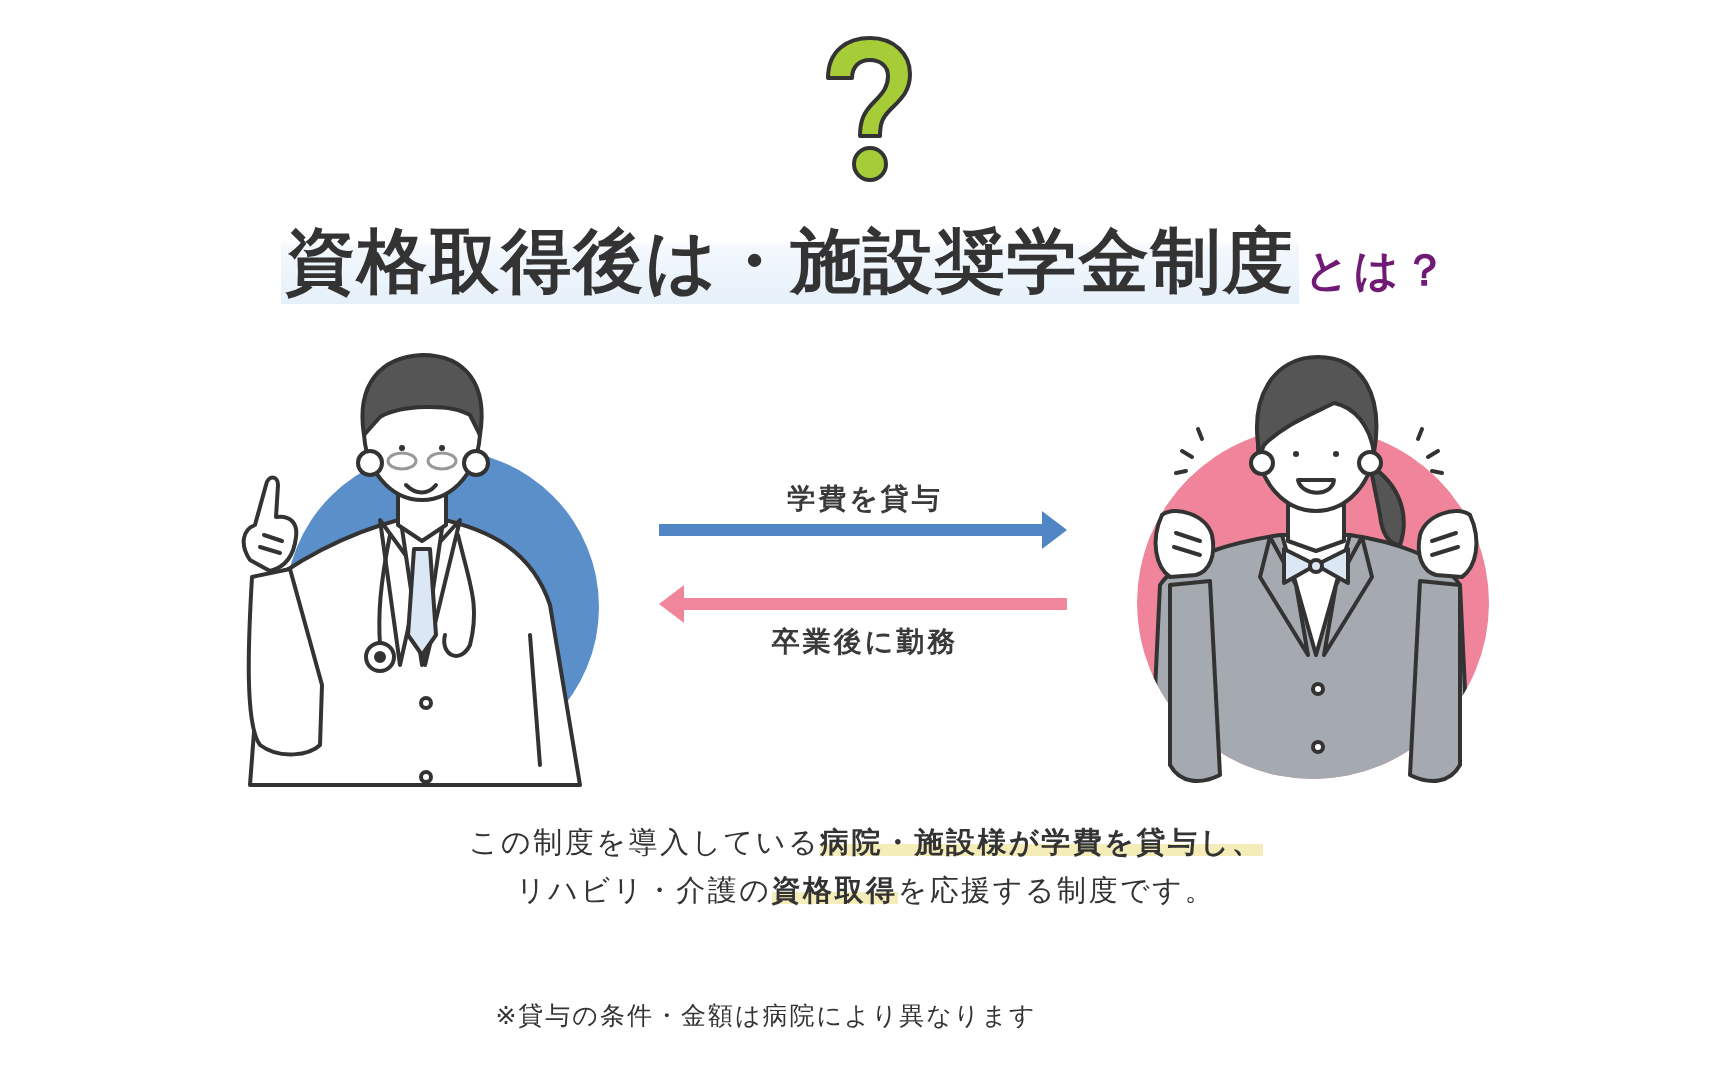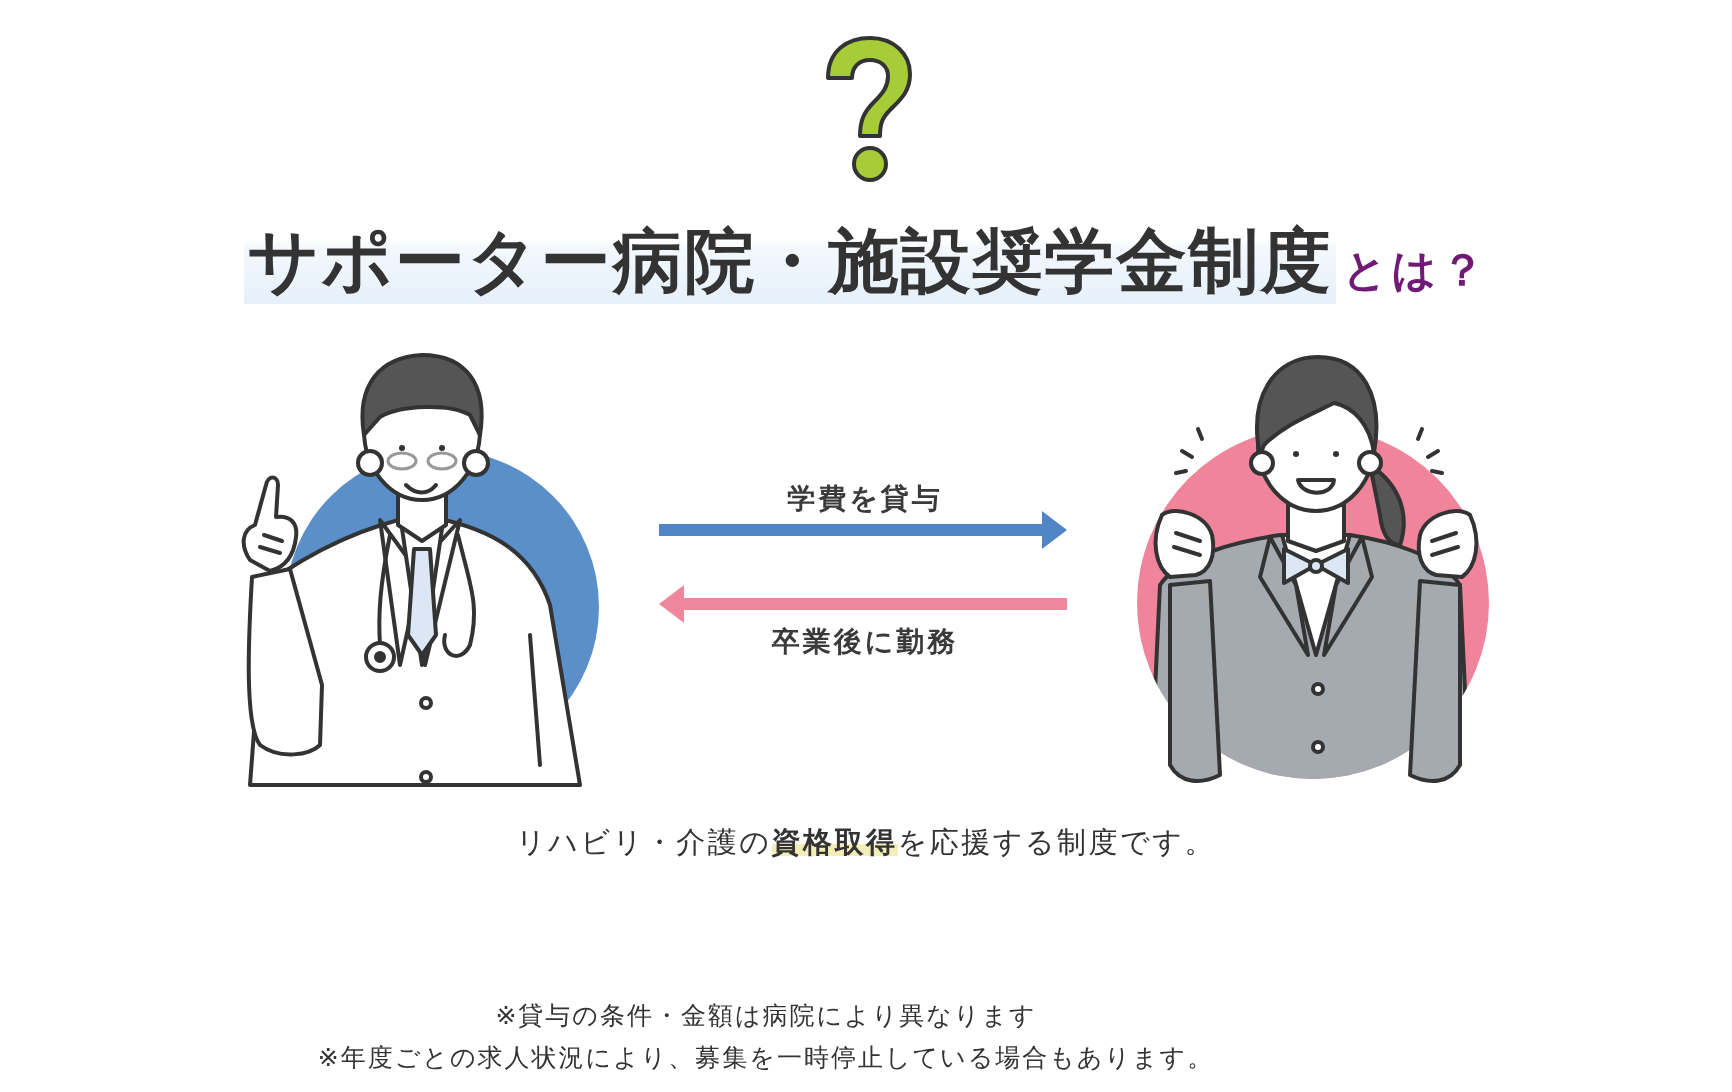--- a/index.html
+++ b/index.html
@@ -47,21 +47,21 @@
 </style>
 </head>
 <body>
 
 <svg id="qmark" class="abs" viewBox="0 0 96 152">
   <path d="M8 44 C8 16 28 4 50 4 C74 4 90 20 90 40 C90 58 80 66 70 76 C62 84 60 90 60 102 L40 102 C40 86 44 78 54 68 C64 58 68 52 68 42 C68 32 60 26 50 26 C40 26 32 32 32 44 Z" fill="#a6cd38" stroke="#333333" stroke-width="4" stroke-linejoin="round"></path>
   <circle cx="50" cy="130" r="16" fill="#a6cd38" stroke="#333333" stroke-width="4"></circle>
 </svg>
 
 <div id="title" class="abs">
-  <span class="main">サポーター病院・施設奨学金制度</span><span class="sub">とは？</span>
+  <span class="main">資格取得後は・施設奨学金制度</span><span class="sub">とは？</span>
 </div>
 
 <svg id="doctor" class="abs" viewBox="0 0 380 450">
   <defs>
     <clipPath id="docclip">
         <rect x="0" y="0" width="380" height="450"></rect>
       </clipPath>
   </defs>
   <g clip-path="url(#docclip)" stroke="#333333" stroke-width="4" stroke-linecap="round" stroke-linejoin="round">
     <circle cx="212" cy="262" r="157" fill="#5b8fca" stroke="none"></circle>
@@ -159,19 +159,19 @@
     <path d="M56 188 L80 196 M54 202 L80 210" fill="none"></path>
     <path d="M350 170 C336 160 306 170 300 190 C296 210 302 226 316 230 L342 232 C356 222 362 196 350 170 Z" fill="#ffffff"></path>
     <path d="M336 188 L312 196 M338 202 L312 210" fill="none"></path>
 
     <circle cx="198" cy="344" r="5" fill="#ffffff"></circle>
     <circle cx="198" cy="402" r="5" fill="#ffffff"></circle>
   </g>
 </svg>
 
 <div id="body" class="abs">
+  <span class="line"><span>この制度を導入している</span><span class="hl">病院・施設様が学費を貸与し、</span><span></span></span>
   <span class="line"><span>リハビリ・介護の</span><span class="hl">資格取得</span><span>を応援する制度です。</span></span>
 </div>
 
 <div id="notes" class="abs">
   <span class="line">※貸与の条件・金額は病院により異なります</span>
-  <span class="line">※年度ごとの求人状況により、募集を一時停止している場合もあります。</span>
 </div>
 
 </body></html>

